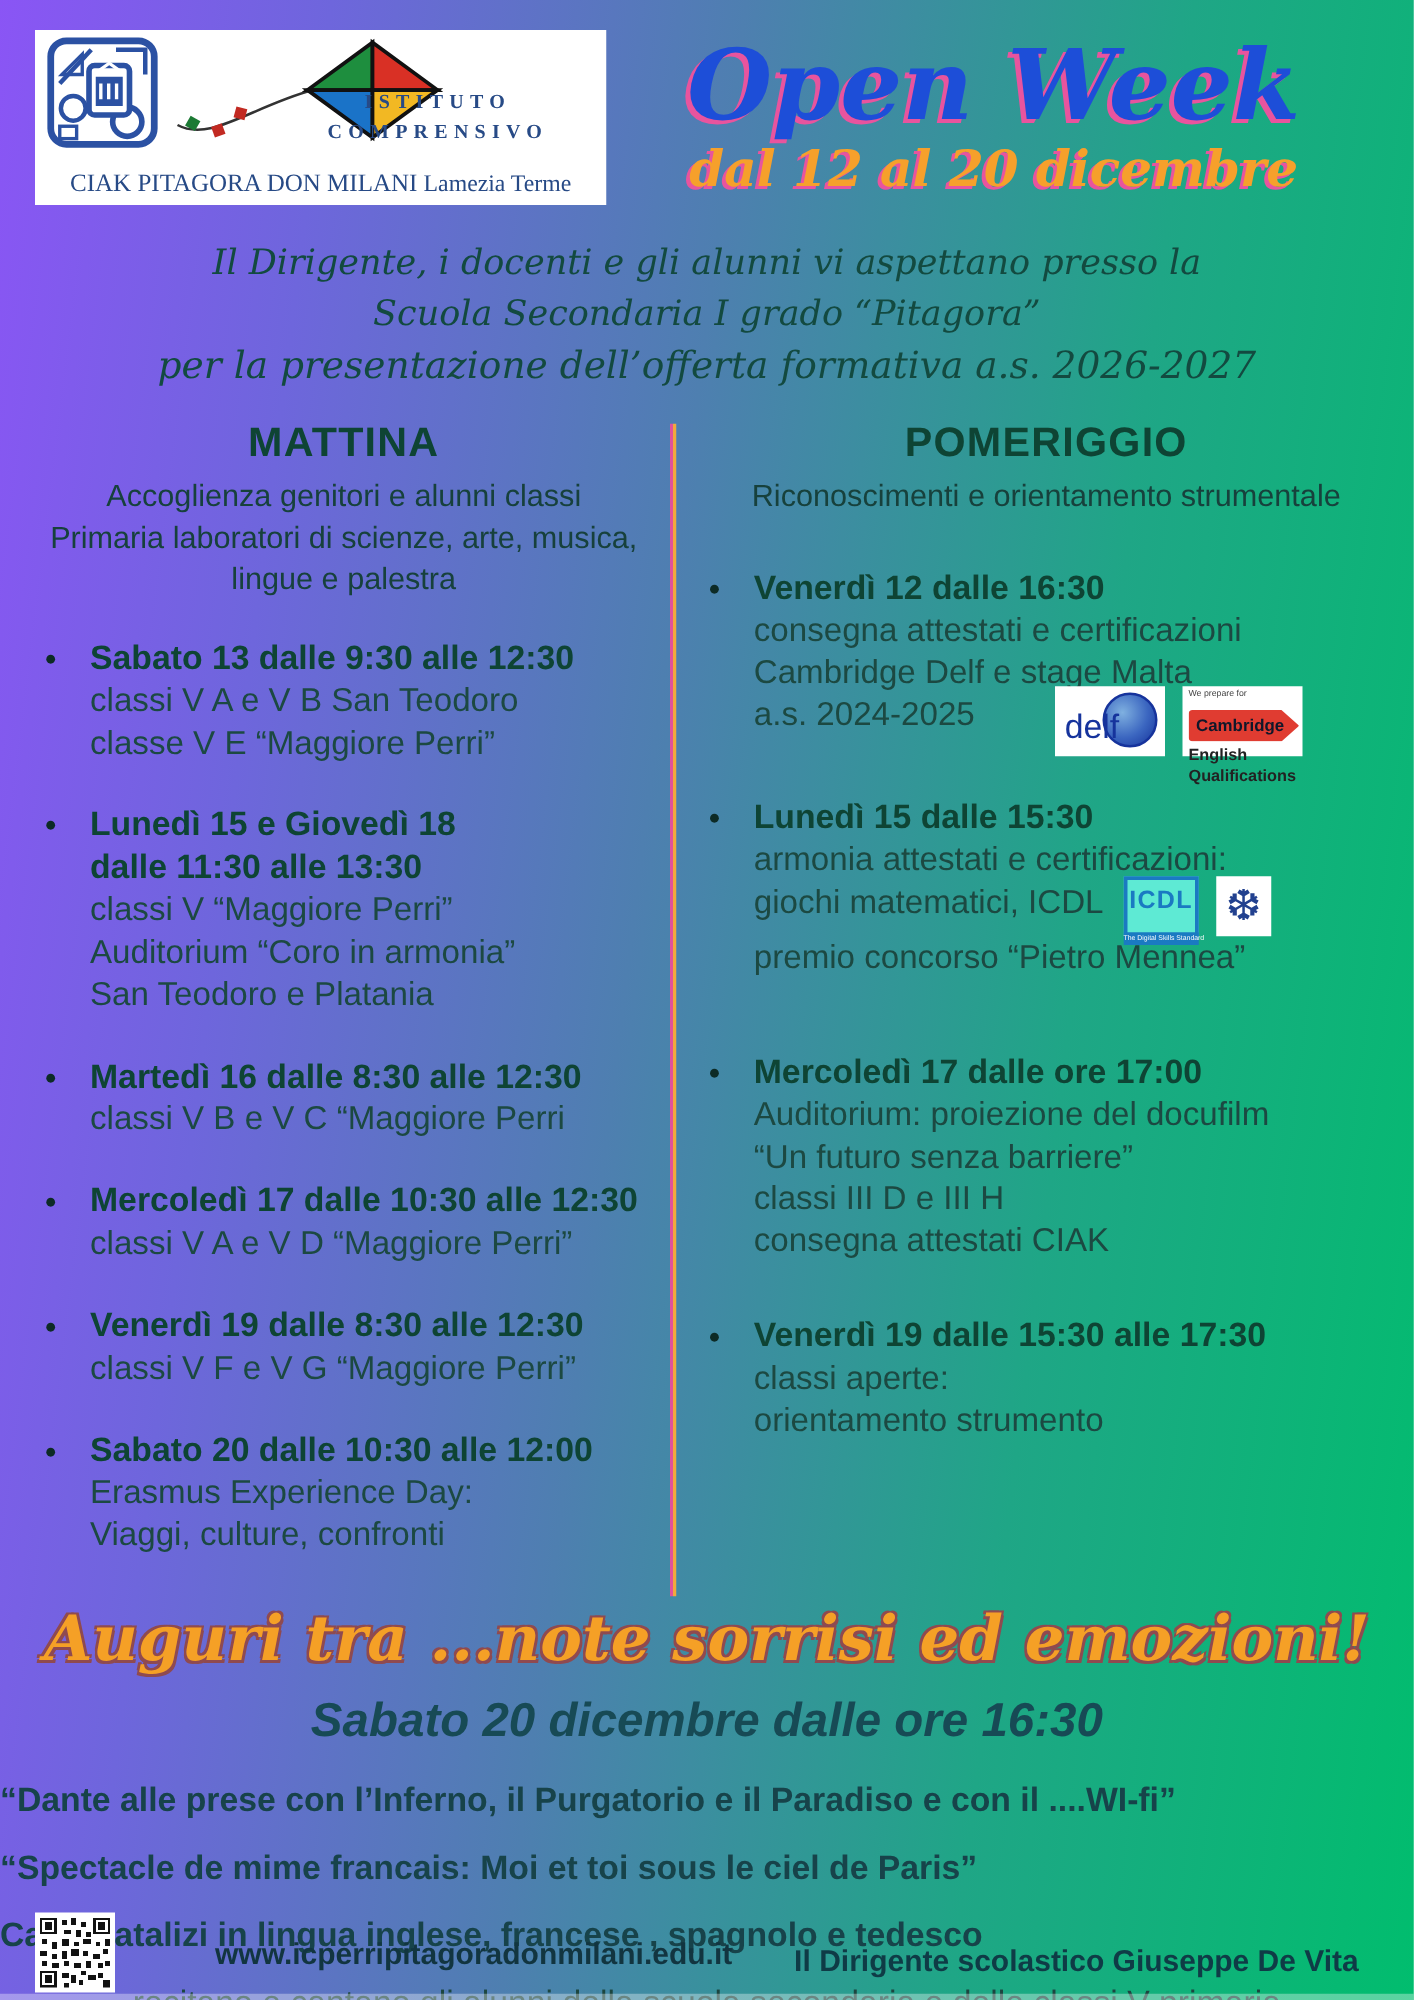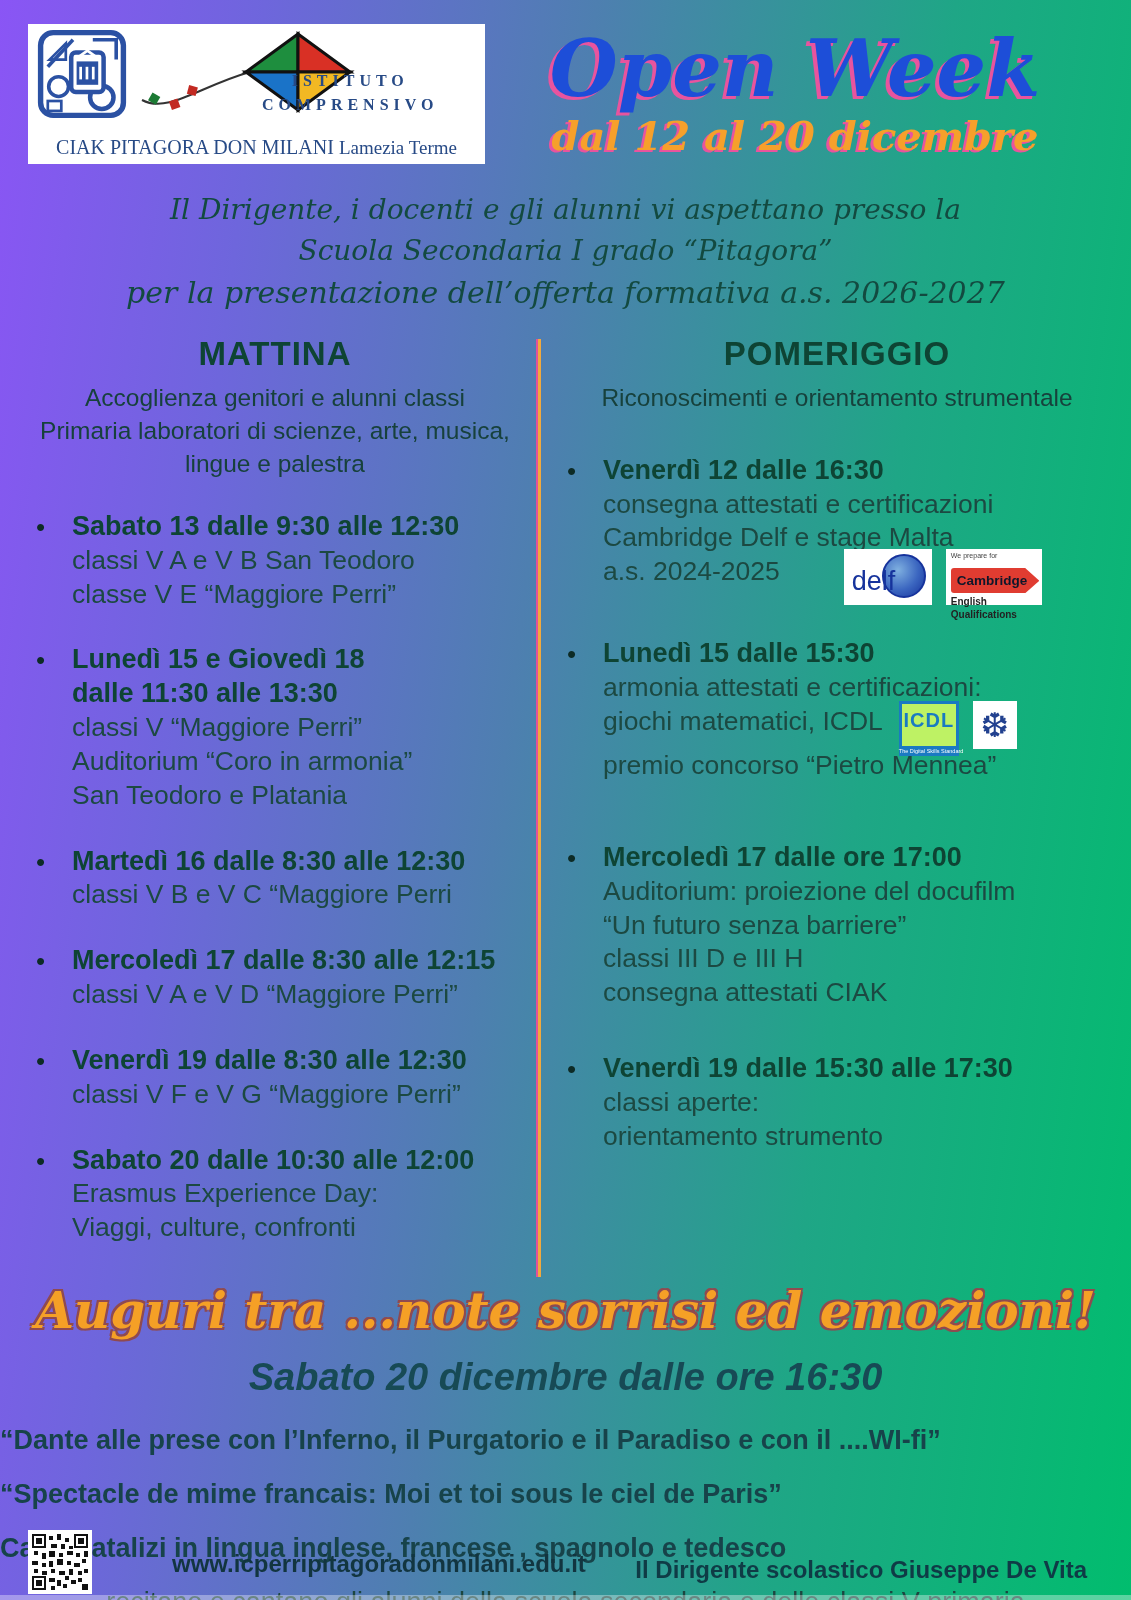--- a/index.html
+++ b/index.html
@@ -58,22 +58,22 @@
                  background:radial-gradient(circle at 35% 35%, #7fb0e0 0%, #3b66c0 55%, #16339c 100%);
                  border:2px solid #16339c; }
   .delf-text { position:absolute; left:8px; bottom:7px; font-weight:normal; font-size:27px;
                color:#16339c; z-index:1; letter-spacing:0px; }
   .cambridge-box { width:96px; height:56px; background:#fff; flex:none; margin-left:14px;
                    margin-top:-6px; padding:3px 5px; }
   .cam-top { font-size:7px; color:#444; line-height:1.1; }
   .cam-shield { background:#E03C31; color:#0f172a; font-weight:bold; font-size:13.5px;
                 padding:4px 12px 4px 6px; margin-top:1px; display:inline-block;
                 clip-path:polygon(0 0,84% 0,100% 50%,84% 100%,0 100%); border-radius:3px; }
-  .cam-bottom { font-size:10px; color:#222; font-weight:bold; margin-top:2px; }
-  .icdl-box { position:relative; width:60px; height:48px; background:#bef264; border:3px solid #1a7ac2;
+  .cam-bottom { font-size:13px; color:#222; font-weight:bold; margin-top:2px; }
+  .icdl-box { position:relative; width:60px; height:48px; background:#5eead4; border:3px solid #1a7ac2;
               flex:none; margin-left:16px; margin-top:-4px; text-align:center; }
   .icdl-name { color:#1a7ac2; font-weight:800; font-size:20px; letter-spacing:1px; line-height:32px; }
   .icdl-strip { position:absolute; left:-3px; right:-3px; bottom:-10px; height:10px;
                 background:#1a7ac2; color:#fff; font-size:5.5px; line-height:10px; white-space:nowrap; }
   .snow-box { width:44px; height:48px; background:#fff; flex:none; margin-left:14px; margin-top:-4px;
               display:flex; align-items:center; justify-content:center; }
   .snowflake { color:#22418f; font-size:34px; line-height:1; }
 
   
   .finale-title { text-align:center; margin-top:4px; font-family:"DejaVu Serif", serif;
@@ -180,21 +180,21 @@
         <span class="bullet">•</span>
         <div class="event-body">
           <div class="event-title">Martedì 16 dalle 8:30 alle 12:30</div>
           <div class="event-line">classi V B  e V C “Maggiore Perri</div>
         </div>
       </div>
 
       <div class="event">
         <span class="bullet">•</span>
         <div class="event-body">
-          <div class="event-title">Mercoledì 17 dalle 8:30 alle 12:15</div>
+          <div class="event-title">Mercoledì 17 dalle 10:30 alle 12:30</div>
           <div class="event-line">classi V A e V D “Maggiore Perri”</div>
         </div>
       </div>
 
       <div class="event">
         <span class="bullet">•</span>
         <div class="event-body">
           <div class="event-title">Venerdì 19  dalle 8:30 alle 12:30</div>
           <div class="event-line">classi V F e V G “Maggiore Perri”</div>
         </div>

